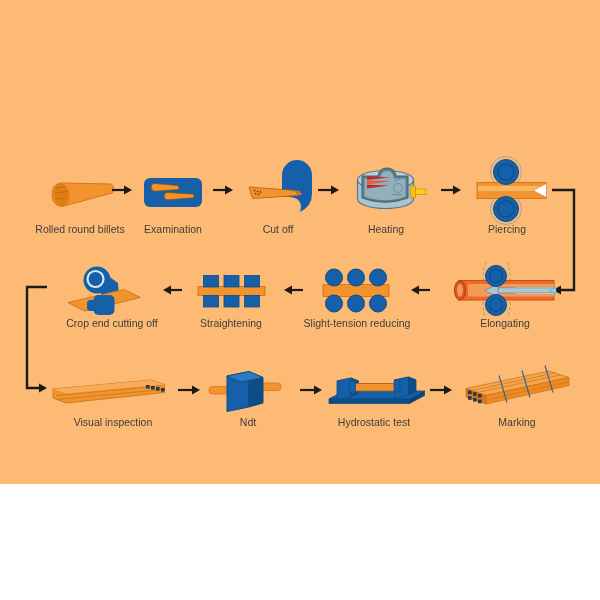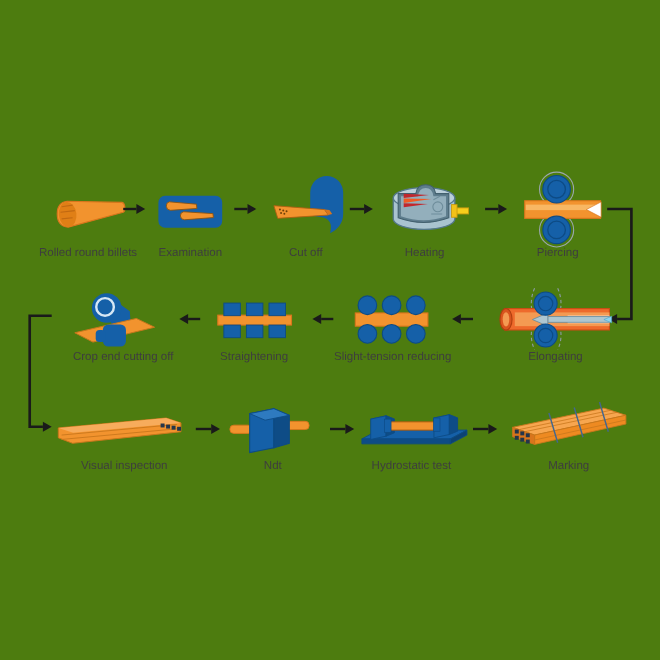--- a/index.html
+++ b/index.html
@@ -1,16 +1,16 @@
 <!DOCTYPE html>
 <html><head>
 <meta charset="utf-8">
 <style>
   html,body{margin:0;padding:0;background:#ffffff;}
-  .stage{width:600px;height:600px;position:relative;background:#4d7c0f;overflow:hidden;}
+  .stage{width:600px;height:484px;position:relative;background:#fdba74;overflow:hidden;}
   svg{display:block;}
   text{font-family:"Liberation Sans","DejaVu Sans",sans-serif;font-size:10.5px;fill:#3E3E3E;}
 </style>
 </head>
 <body>
 
 <div class="stage">
 <svg width="600" height="600" viewBox="0 0 600 600" xmlns="http://www.w3.org/2000/svg">
 
   <g>

